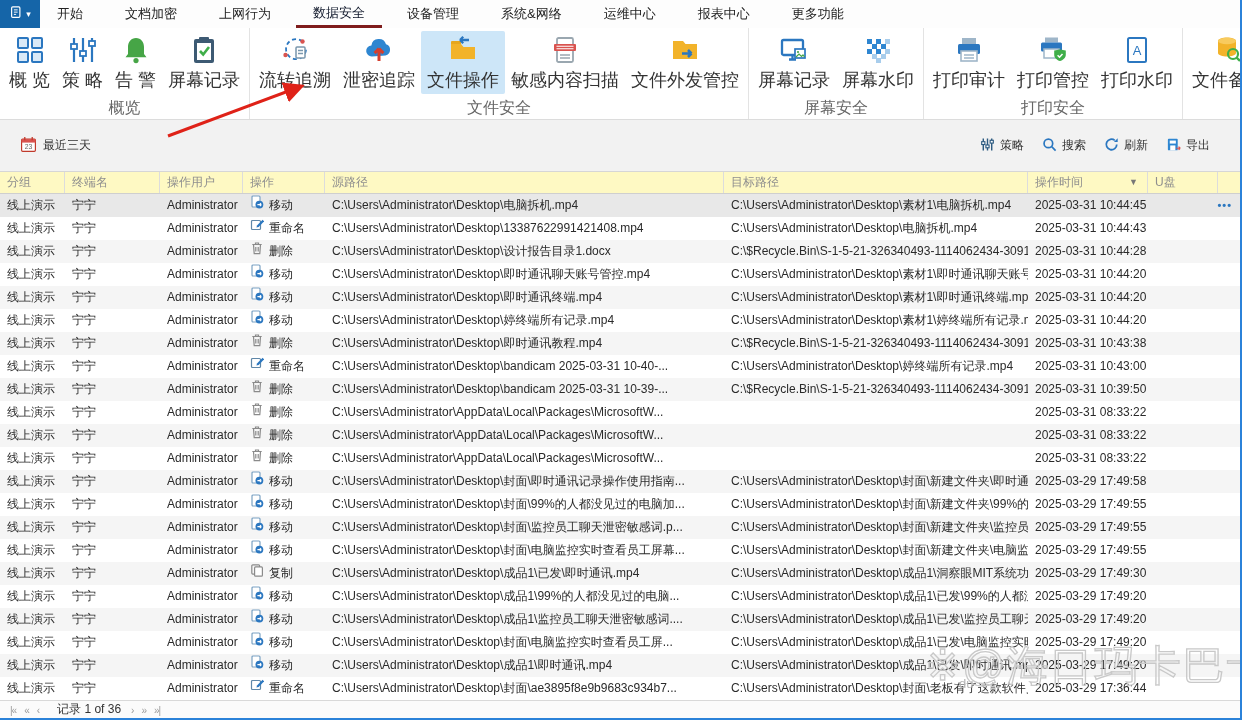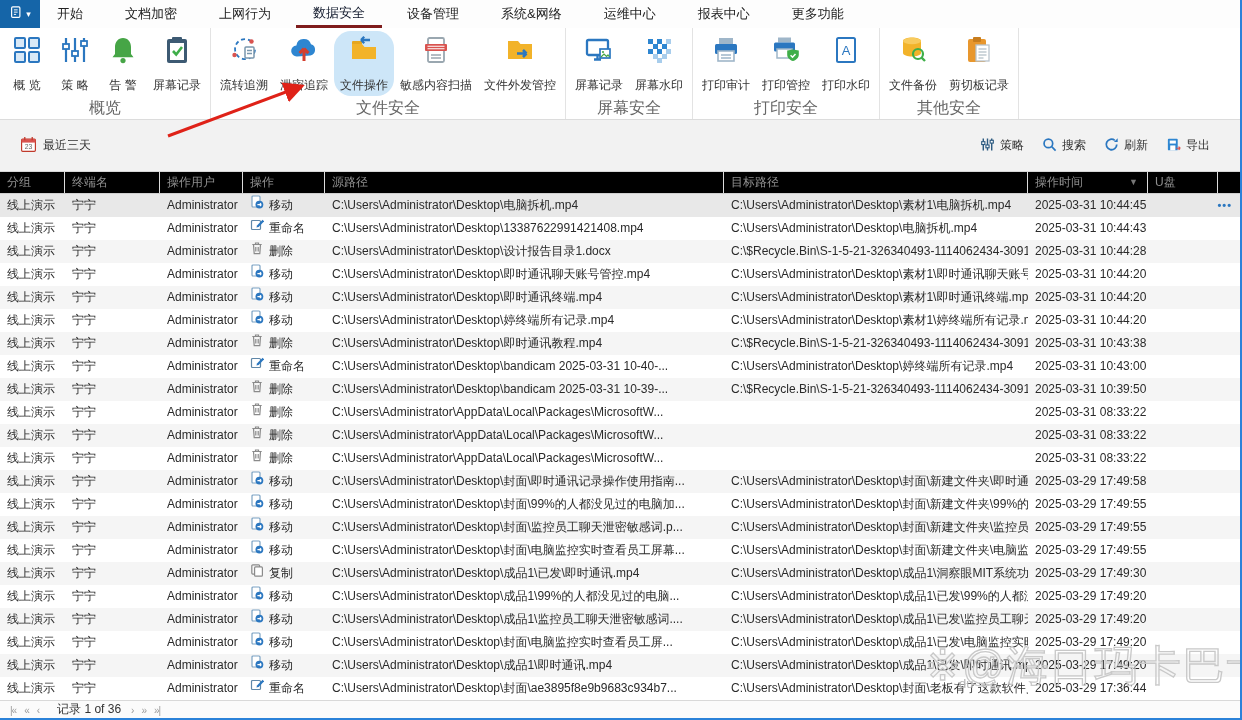--- a/index.html
+++ b/index.html
@@ -14,39 +14,39 @@
   .app-caret { font-size:9px; line-height:1; }
   .menu-items { display:flex;gap:8px; }
   .menu-item { padding:0 17px; line-height:28px; font-size:13px; color:#222; cursor:pointer; }
   .menu-item.active { border-bottom:3px solid #7f1d1d; line-height:25px; color:#0f172a; }
 
   
   .ribbon { height:92px; display:flex; background:#fff; border-bottom:1px solid #dcdcdc; }
   .rgroup { display:flex; flex-direction:column; border-right:1px solid #e3e3e3; padding:0 3px; }
   .rbuttons { display:flex; flex:1; align-items:flex-start; padding-top:3px; }
   .rbtn { display:flex; flex-direction:column; align-items:center; padding:4px 6px 2px; min-width:48px; border-radius:2px; cursor:pointer; }
-  .rbtn.active { background:#cde6f8;border-radius:17px; }
+  .rbtn.active { background:#cde6f8; }
   .rbtn .icon svg { width:30px; height:30px; display:block; }
-  .rbtn-label { font-size:12px; color:#333; margin-top:12px; white-space:nowrap; }
+  .rbtn-label { font-size:18px; color:#333; margin-top:3px; white-space:nowrap; }
   .rgroup-label { text-align:center; font-size:16px; color:#666; height:20px; line-height:18px; }
 
   
   .filterband { height:52px; background:#f2f2f2; display:flex; align-items:center; justify-content:space-between; padding:0 30px 0 20px; border-bottom:1px solid #d6d6d6; }
   .filter-left { display:flex; align-items:center; gap:6px; font-size:12px; color:#333; cursor:pointer; }
   .filter-left svg { width:17px; height:17px; }
   .filter-right { display:flex; align-items:center; gap:18px; }
   .fact { display:flex; align-items:center; gap:5px; font-size:12px; color:#333; cursor:pointer; }
   .fact svg { width:15px; height:15px; }
 
   
   .red-arrow { position:absolute; left:150px; top:70px; width:185px; height:78px; pointer-events:none; z-index:30; }
 
   
   .grid { background:#fff; }
-  .grid-header { display:flex; height:22px; line-height:21px; background:#000000; border-bottom:1px solid #cfcfcf; color:#8f8f8f; }
+  .grid-header { display:flex; height:22px; line-height:21px; background:#fef9c3; border-bottom:1px solid #cfcfcf; color:#8f8f8f; }
   .grid-header .cell { border-right:1px solid #dcdcdc; }
   .hdr-sort { float:right; color:#777; font-size:9px; margin-right:2px; }
   .row { display:flex; height:23px; line-height:23px; position:relative; cursor:default; }
   .row:nth-child(odd) { background:#f5f5f5; }
   .row.selected { background:#e8e8e8; }
   .cell { padding:0 7px; overflow:hidden; white-space:nowrap; flex-shrink:0; }
   .c0{width:65px;} .c1{width:95px;} .c2{width:83px;} .c3{width:82px;}
   .c4{width:399px;} .c5{width:304px;} .c6{width:120px; overflow:visible;} .c7{width:70px;}
   .cspacer{flex:1; border-right:none !important;}
   .opcell { display:flex; align-items:center; gap:5px; }

